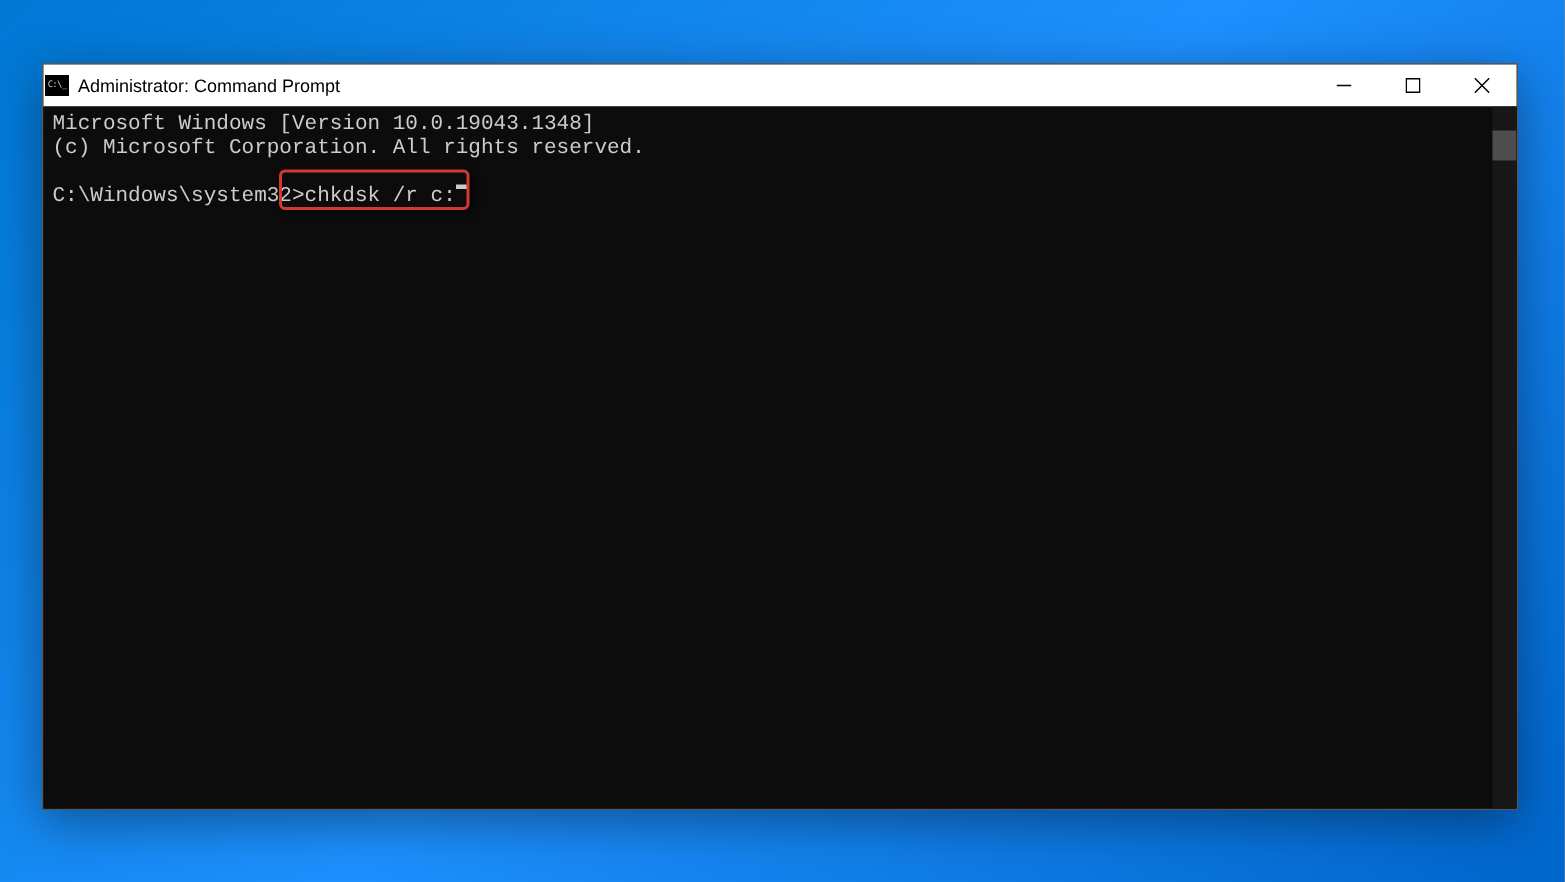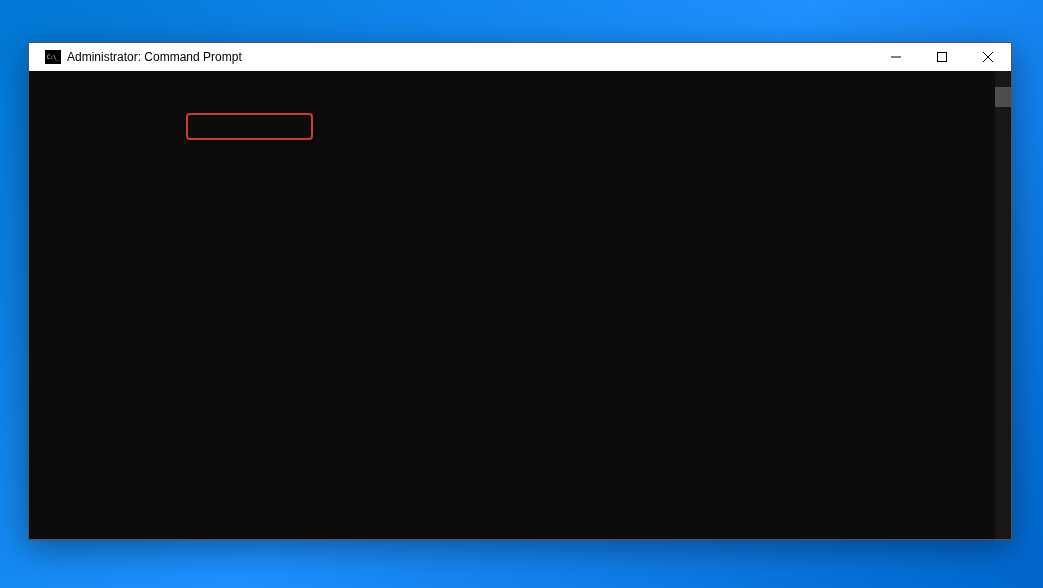--- a/index.html
+++ b/index.html
@@ -23,21 +23,21 @@
       height: 498px;
       background: #000;
       border: 1px solid #555;
       box-shadow: 0 8px 32px rgba(0,0,0,0.4);
     }
     .titlebar {
       height: 28px;
       background: #fff;
       display: flex;
       align-items: center;
-      padding-left: 16px;
+      padding-left: 1px;
       user-select: none;
     }
     .titlebar-icon {
       width: 16px;
       height: 14px;
       background: #000;
       margin-right: 6px;
       position: relative;
       display: flex;
       align-items: center;
@@ -143,19 +143,23 @@
       </button>
       <button class="win-btn close">
         <svg viewBox="0 0 10 10">
             <line x1="0" y1="0" x2="10" y2="10" stroke="#000" stroke-width="1"></line>
             <line x1="10" y1="0" x2="0" y2="10" stroke="#000" stroke-width="1"></line>
           </svg>
       </button>
     </div>
   </div>
   <div class="terminal-body">
+    <div class="terminal-content"><span>Microsoft Windows [Version 10.0.19043.1348]</span>
+<span>(c) Microsoft Corporation. All rights reserved.</span>
+<span></span>
+<span class="prompt-line"><span>C:\Windows\system32&gt;</span><span>chkdsk /r c:</span><span class="cursor"></span></span></div>
     <div class="scrollbar">
       <div class="scroll-thumb"></div>
     </div>
   </div>
 </div>
 
 <div class="highlight-box" style="left:186px;top:113px;width:127px;height:27px;"></div>
 
 </body></html>

